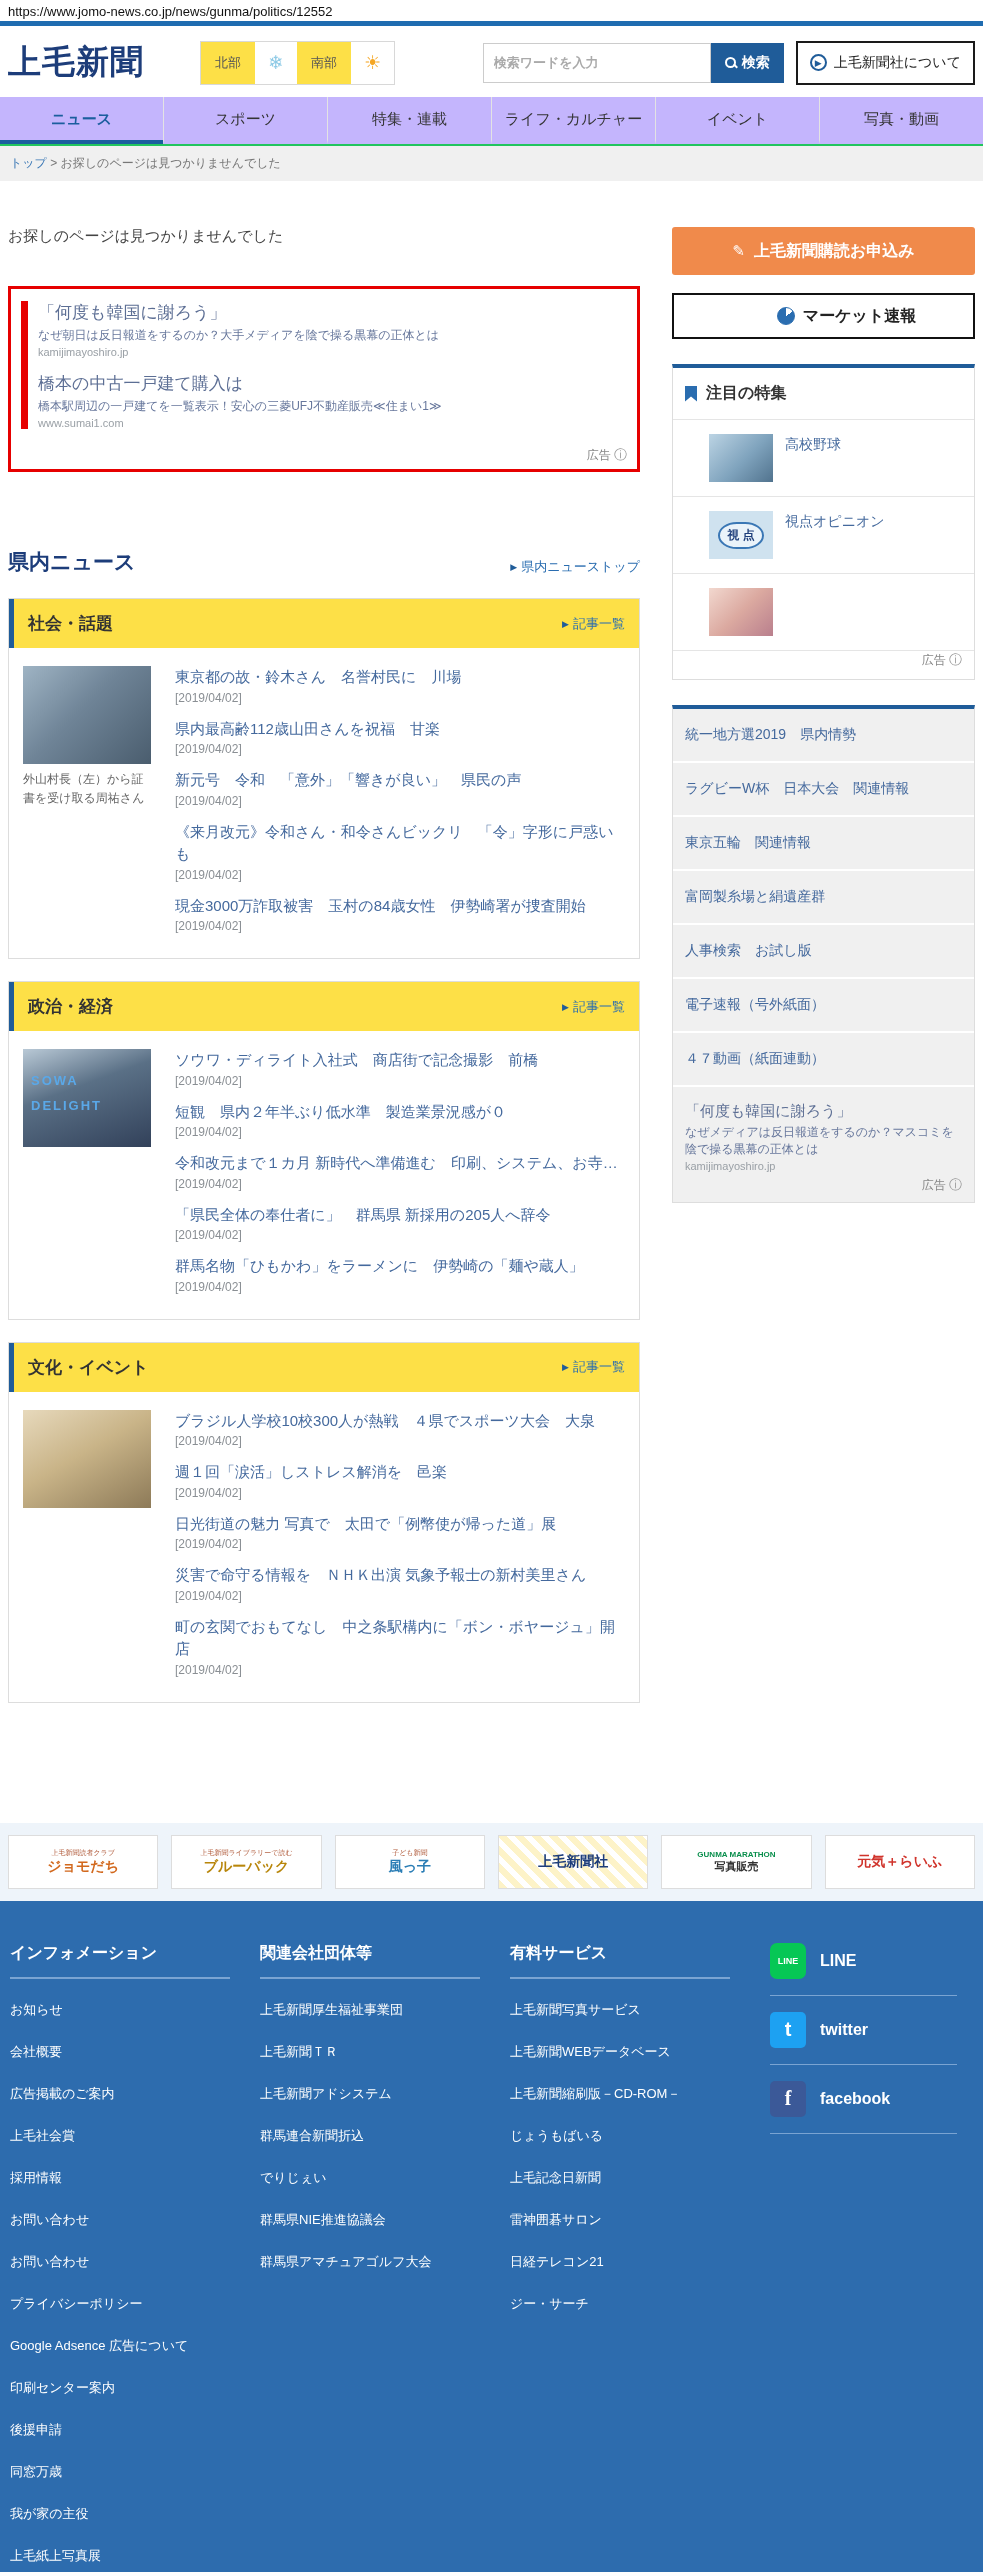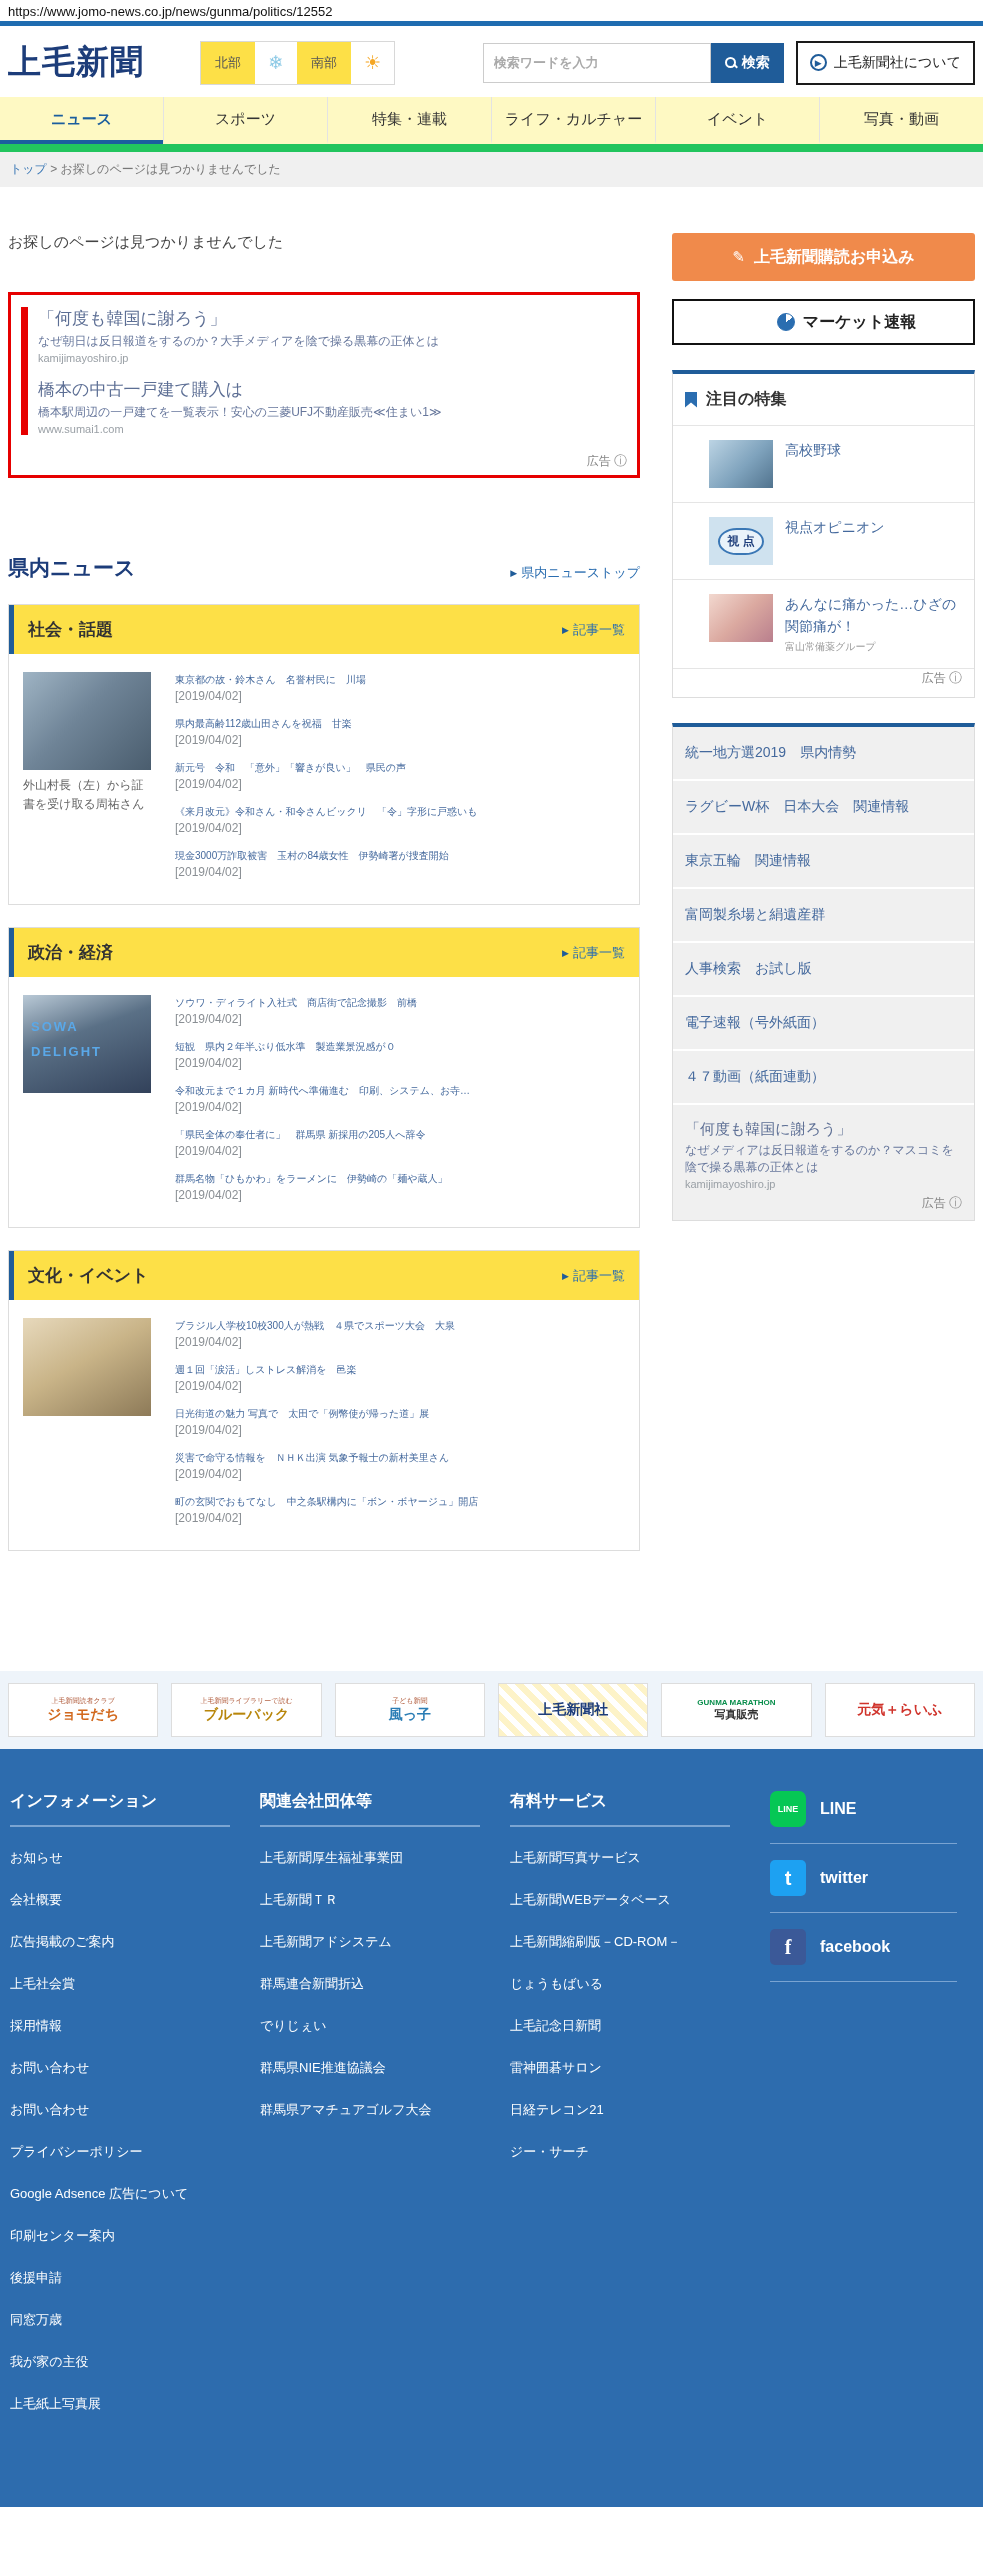--- a/index.html
+++ b/index.html
@@ -19,21 +19,21 @@
   .search-wrap { margin-left:auto; display:flex; align-items:center; }
   .search-input { width:228px; height:40px; border:1px solid #ccc; padding:0 10px; font-size:13px; color:#333;font-weight:bold; }
   .search-input::placeholder { color:#aaa; }
   .search-btn { height:40px; background:#1f5c99; color:#fff; border:none; padding:0 14px; font-size:14px; font-weight:bold; display:flex; align-items:center; gap:6px; cursor:pointer; }
   .mag { width:11px; height:11px; border:2px solid #fff; border-radius:50%; position:relative; display:inline-block; }
   .mag::after { content:''; position:absolute; width:5px; height:2px; background:#fff; transform:rotate(45deg); right:-4px; bottom:-1px; }
   .about-btn { margin-left:12px; height:44px; border:2px solid #1a1a1a; background:#fff; display:flex; align-items:center; padding:0 12px; font-size:14px; color:#222; gap:7px; cursor:pointer; }
   .play-circ { width:17px; height:17px; border:2px solid #1f5c99; border-radius:50%; color:#1f5c99; font-size:9px; display:flex; align-items:center; justify-content:center; }
 
   
-  .nav { display:flex; border-bottom:8px solid #22c55e; background:#fef9c3; }
+  .nav { display:flex; border-bottom:2px solid #22c55e; background:#c4b5fd; }
   .nav-tab { flex:1; text-align:center; padding:13px 0 11px; font-size:15px; color:#333; border-left:1px solid #e3e3e3; cursor:pointer; border-bottom:4px solid transparent; }
   .nav-tab:first-child { border-left:none; }
   .nav-tab.active { color:#1b5e9e; border-bottom:4px solid #1b5e9e; font-weight:bold; }
 
   
   .breadcrumb { background:#f0f0f0; padding:9px 10px; font-size:12px; color:#777; }
   .breadcrumb .bc-home { color:#3a77b5; cursor:pointer; }
 
   
   .main { display:flex; padding:0 8px; }
@@ -64,21 +64,21 @@
   .sec-body { display:flex; padding:18px 14px 12px; background:#fff; }
   .thumb-col { width:130px; flex:none; }
   .thumb { width:128px; height:98px; }
   .t-cert { background:linear-gradient(135deg,#9fb4c4 0%,#6f8497 45%,#4a5d6e 100%); }
   .t-sowa { background:linear-gradient(160deg,#b9c9d6 0%,#5a7086 40%,#32415a 100%); position:relative; }
   .t-sowa span { position:absolute; left:8px; top:20px; color:#5aa8e8; font-weight:bold; font-size:13px; line-height:1.9; letter-spacing:2px; }
   .t-gym { background:linear-gradient(150deg,#e7d9bc 0%,#c9b488 45%,#8d7a58 100%); }
   .thumb-cap { font-size:12px; color:#666; margin-top:6px; line-height:1.6; }
   .art-list { flex:1; margin-left:22px; }
   .art { margin-bottom:13px; }
-  .art-title { font-size:10px; color:#44699d; cursor:pointer; line-height:1.5; }
+  .art-title { font-size:15px; color:#44699d; cursor:pointer; line-height:1.5; }
   .art-date { font-size:12px; color:#8a8f94; margin-top:2px; }
 
   
   .sub-btn { margin-top:46px; height:48px; background:#f08a4b; border-radius:3px; color:#fff; display:flex; align-items:center; justify-content:center; font-size:16px; font-weight:bold; gap:9px; cursor:pointer; }
   .pencil { font-size:15px; }
   .market-btn { margin-top:18px; height:46px; background:#fff; border:2px solid #111; display:flex; align-items:center; justify-content:center; font-size:16px; font-weight:bold; color:#222; gap:8px; cursor:pointer;padding-left:46px; }
   .pie { width:18px; height:18px; border-radius:50%; background:conic-gradient(#fff 0 55deg,#2a6db0 55deg 360deg); border:1px solid #2a6db0; }
   .side-box { margin-top:25px; border:1px solid #ddd; border-top:4px solid #1f5c99; background:#fff; }
   .side-head { display:flex; align-items:center; gap:9px; padding:15px 12px; border-bottom:1px solid #e5e5e5; }
   .side-head-title { font-size:16px; font-weight:bold; color:#333; }
@@ -335,24 +335,20 @@
         <div class="feat-label">高校野球</div>
       </div>
       <div class="feat-item">
         <div class="fthumb ft-shiten">
             <i>視 点</i>
           </div>
         <div class="feat-label">視点オピニオン</div>
       </div>
       <div class="feat-item">
         <div class="fthumb ft-knee"></div>
-        <div>
-          <div class="feat-label">あんなに痛かった…ひざの関節痛が！</div>
-          <div class="feat-src">富山常備薬グループ</div>
-        </div>
       </div>
       <div class="feat-admark"><span>広告</span> <span class="info-i">ⓘ</span></div>
     </div>
 
     <div class="side-box">
       <div>
 
           <div class="link-item">統一地方選2019　県内情勢</div>
 
           <div class="link-item">ラグビーW杯　日本大会　関連情報</div>

